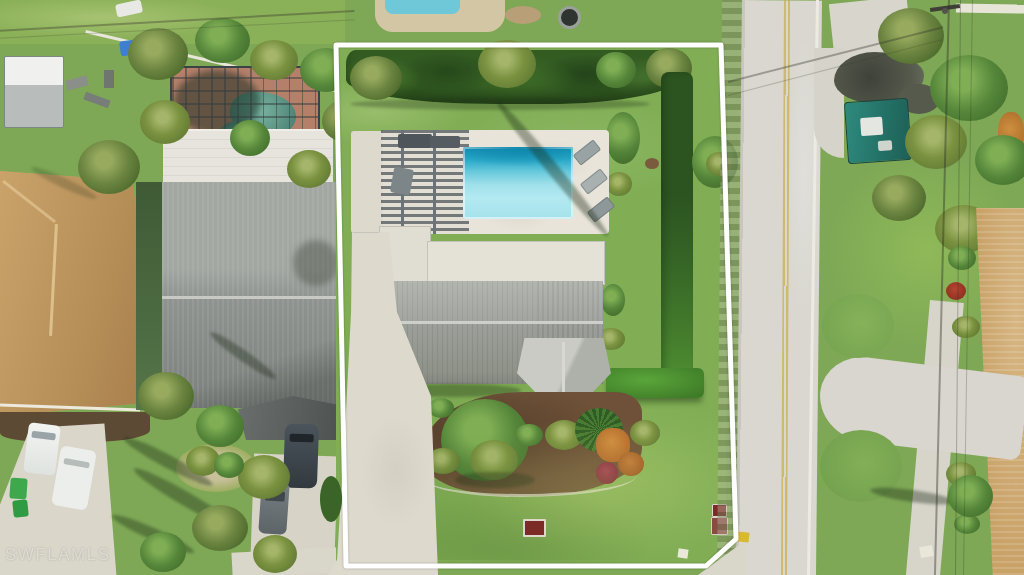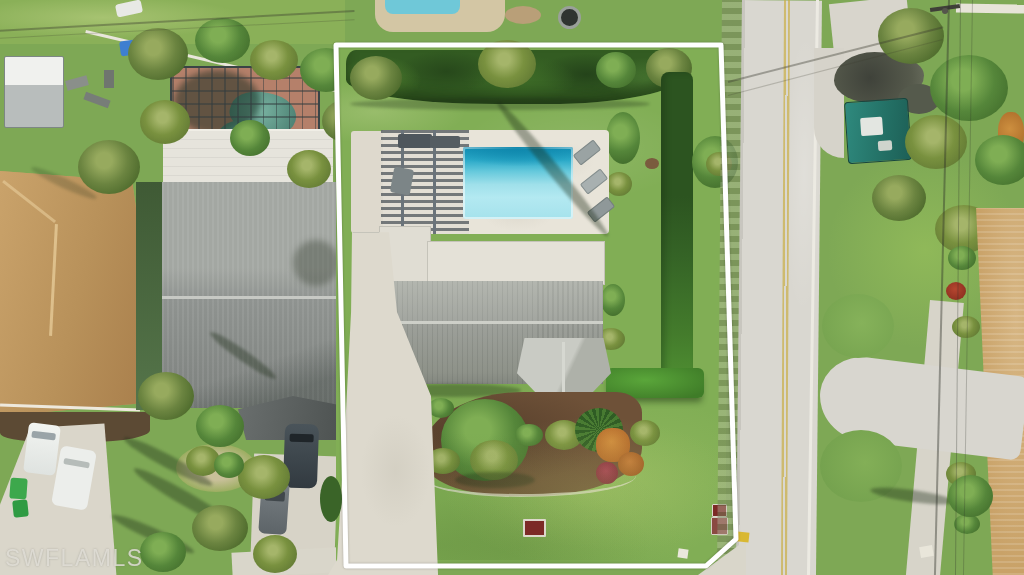--- a/index.html
+++ b/index.html
@@ -4,21 +4,21 @@
 <style>
   html,body{margin:0;padding:0;background:#222;font-family:"Liberation Sans",sans-serif;}
   .stage{position:relative;width:1024px;height:575px;overflow:hidden;background:#7ea855;}
   .abs{position:absolute;}
   .blob{position:absolute;border-radius:50%;}
   .tree-olive{background:radial-gradient(circle at 42% 38%, #97aa5e 0 16%, #6b8440 48%, #4d6a2c 80%, #3f5a24 100%);filter:blur(.6px);}
   .tree-green{background:radial-gradient(circle at 42% 38%, #7fae54 0 18%, #55863a 52%, #3c6527 100%);filter:blur(.6px);}
   .tree-olive2{background:radial-gradient(circle at 45% 40%, #a5b56a 0 14%, #79913f 46%, #566e2e 100%);filter:blur(.6px);}
   .shadow-streak{position:absolute;background:rgba(25,42,20,.38);border-radius:50%;filter:blur(1.6px);}
   .pale{background:#d9d6ca;}
-  .watermark{position:absolute;left:5px;top:545px;z-index:60;font-size:23px;letter-spacing:1.5px;color:rgba(228,226,218,.82);text-shadow:0 0 2px rgba(90,90,80,.35);}
+  .watermark{position:absolute;left:5px;top:545px;z-index:60;font-size:17px;letter-spacing:1.5px;color:rgba(228,226,218,.82);text-shadow:0 0 2px rgba(90,90,80,.35);}
   .wire{position:absolute;background:rgba(45,48,40,.42);transform-origin:top left;z-index:40;}
   .wireh{position:absolute;background:rgba(55,55,46,.38);transform-origin:left center;z-index:40;}
   svg.bound{position:absolute;left:0;top:0;z-index:50;pointer-events:none;}
 </style>
 </head>
 <body>
 
 <div class="stage">
 
   <div class="abs" style="left:0;top:0;width:345px;height:44px;background:radial-gradient(ellipse 200px 30px at 30% 40%, rgba(220,230,160,.35), transparent 70%),#8ab058;"></div>

